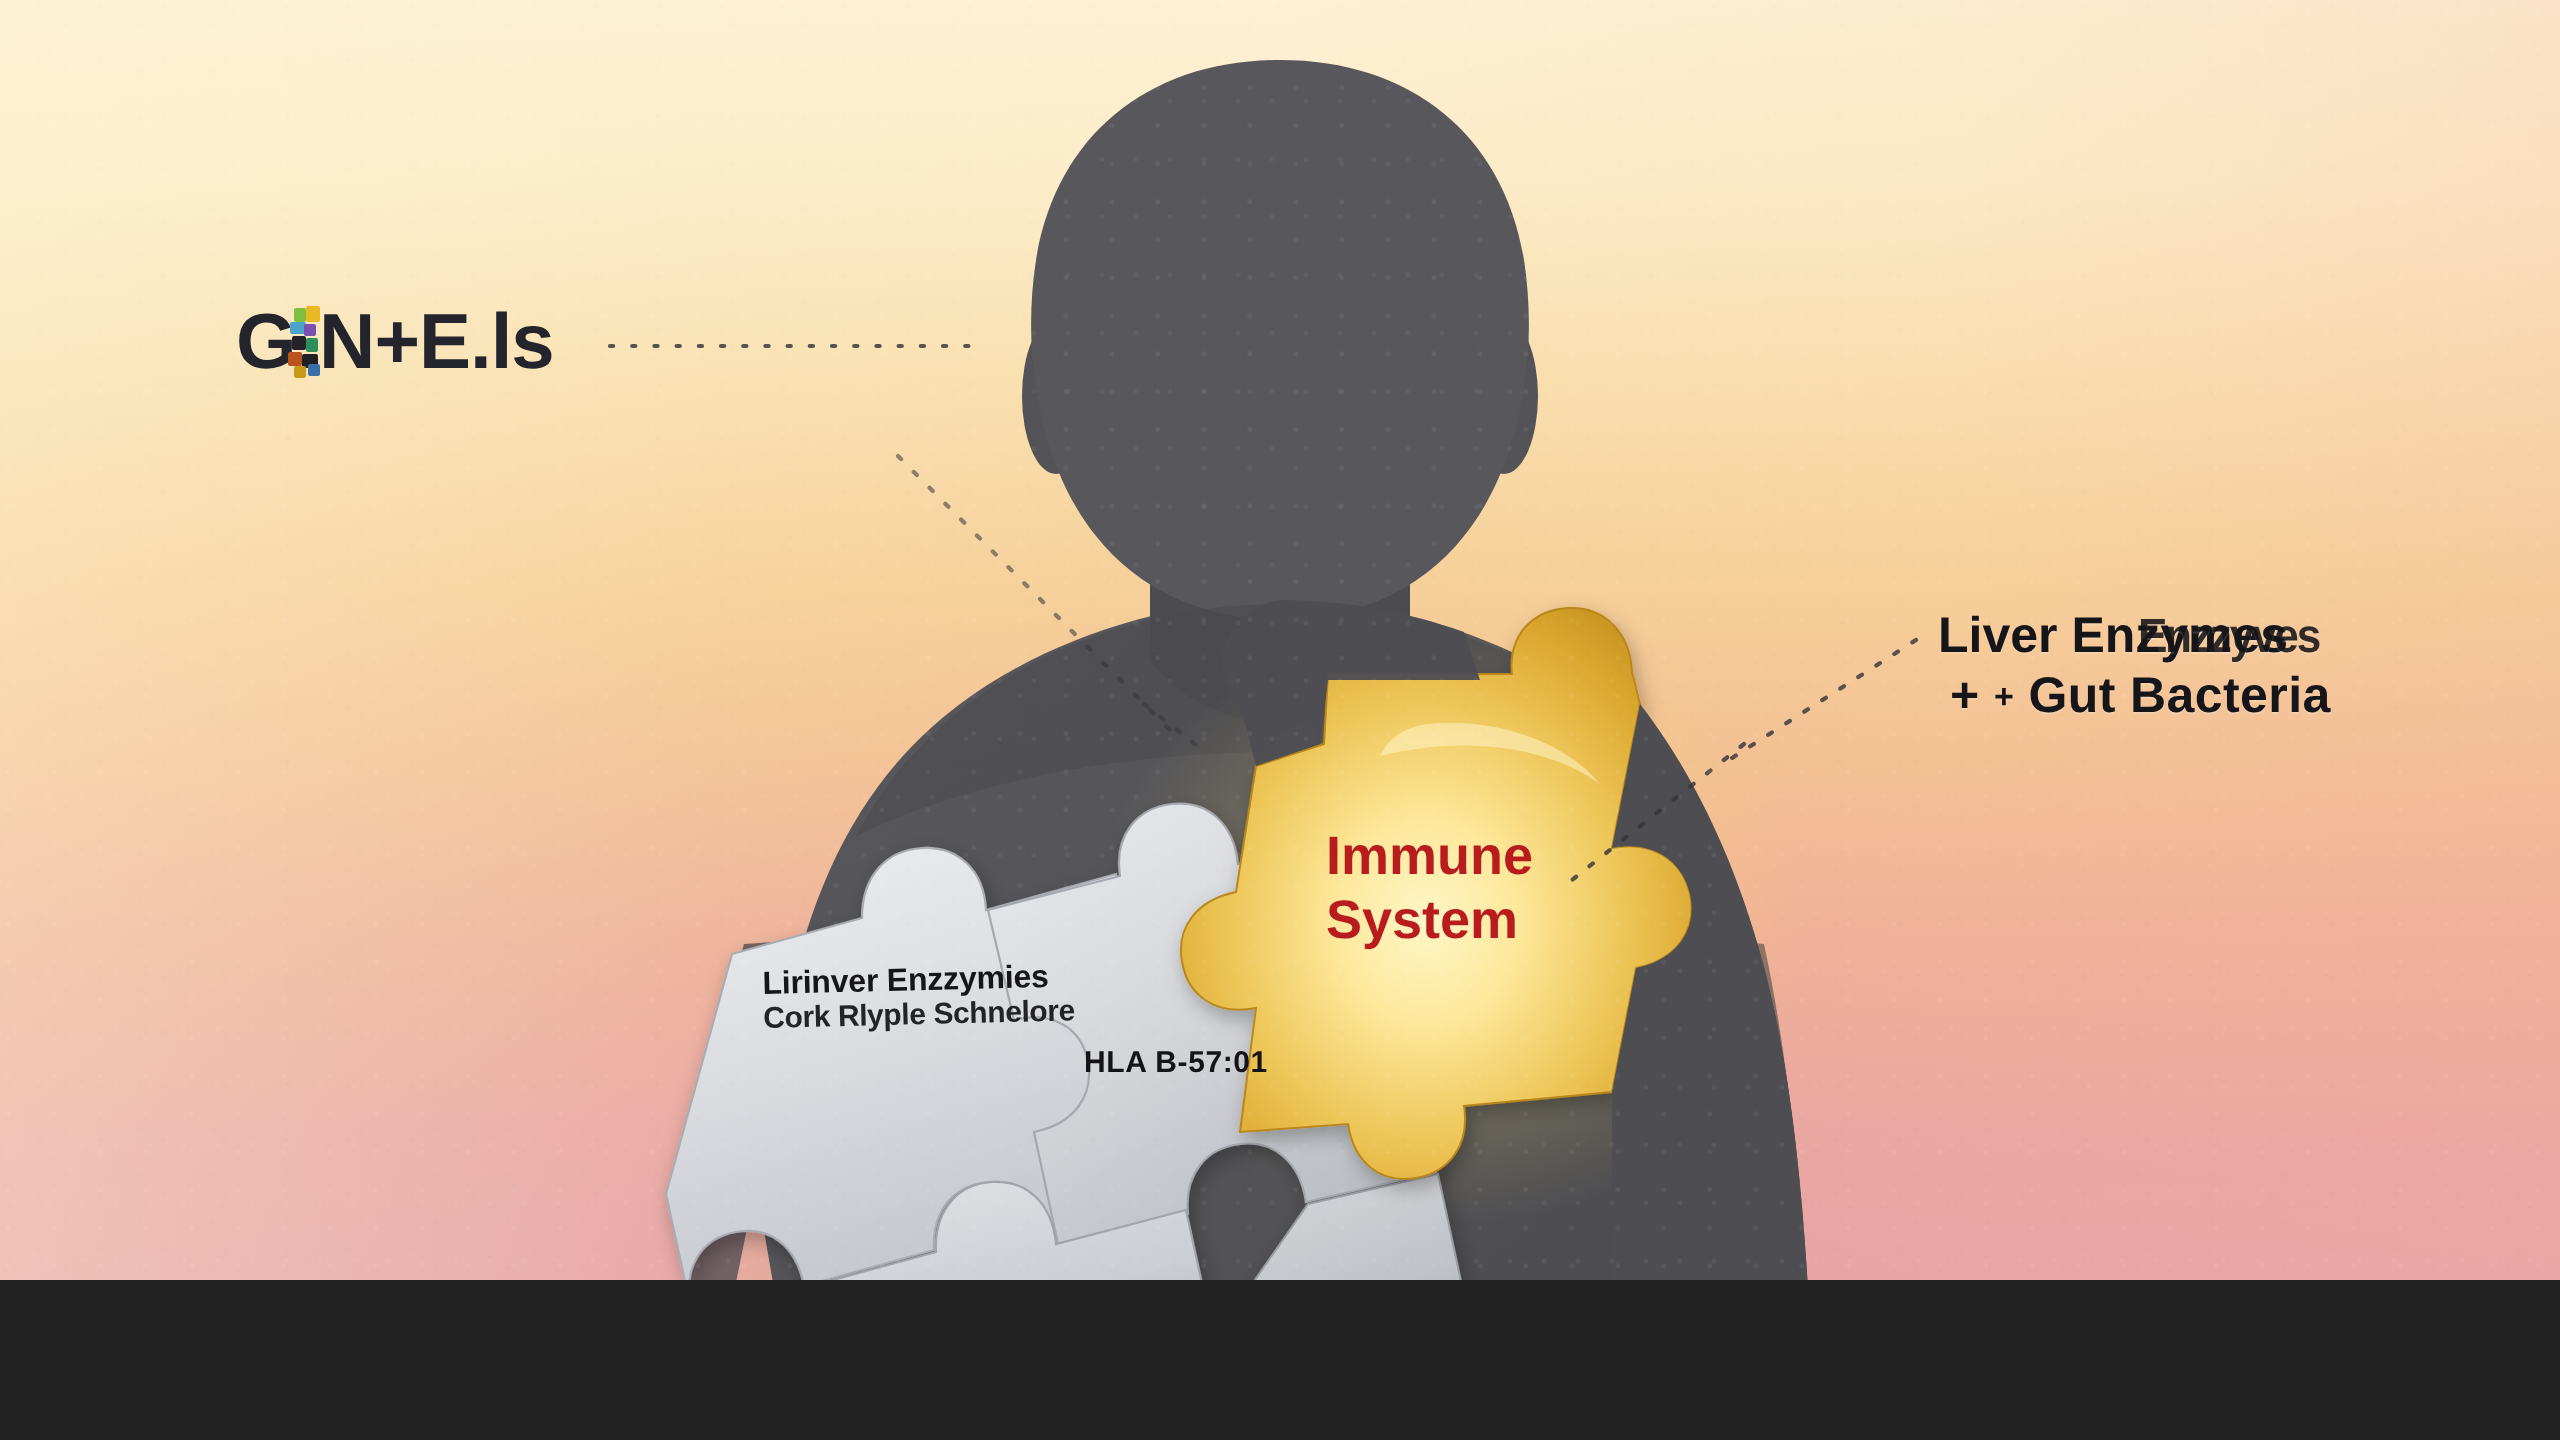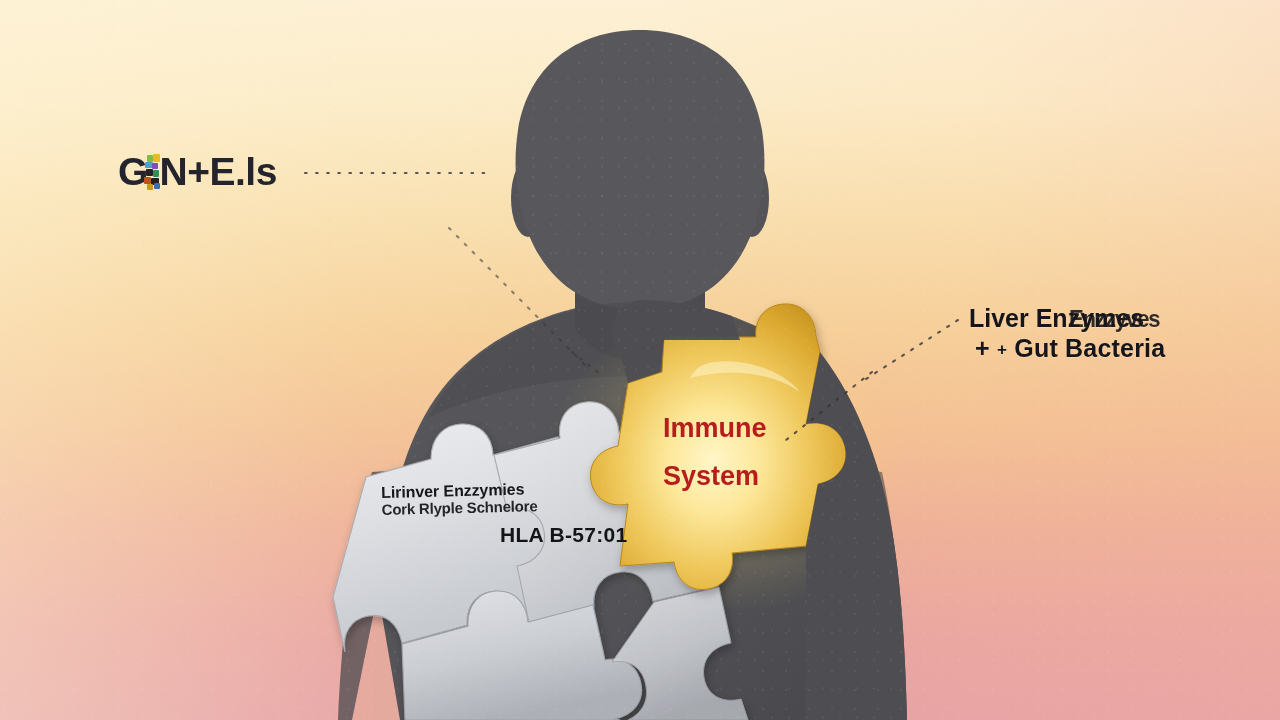--- a/index.html
+++ b/index.html
@@ -4,21 +4,21 @@
 <title>Genetics Immune System Infographic</title>
 <style>
   html, body {
     margin: 0;
     padding: 0;
     background: #222;
   }
   #stage {
     position: relative;
     width: 1280px;
-    height: 720px;
+    height: 640px;
     overflow: hidden;
     font-family: "Liberation Sans", sans-serif;
     background: #f8d9a8;
   }
   #bg {
     position: absolute;
     inset: 0;
     background:
       linear-gradient(to bottom,
         #fdf0d4 0%,
@@ -117,26 +117,26 @@
   }
 
   #immune-label {
     left: 663px;
     top: 414px;
     font-size: 27px;
     font-weight: 700;
     color: #b91c1c;
   }
   #immune-label span { display: block; }
-  #immune-label .r2 { margin-top: 19px; }
+  #immune-label .r2 { margin-top: 3px; }
 
   #hla-label {
-    left: 500px;
+    left: 542px;
     top: 524px;
-    font-size: 21px;
+    font-size: 15px;
     font-weight: 600;
     color: #141416;
     letter-spacing: 0.3px;
   }
 
   #enz-label {
     left: 381px;
     top: 484px;
     font-size: 16px;
     font-weight: 700;

